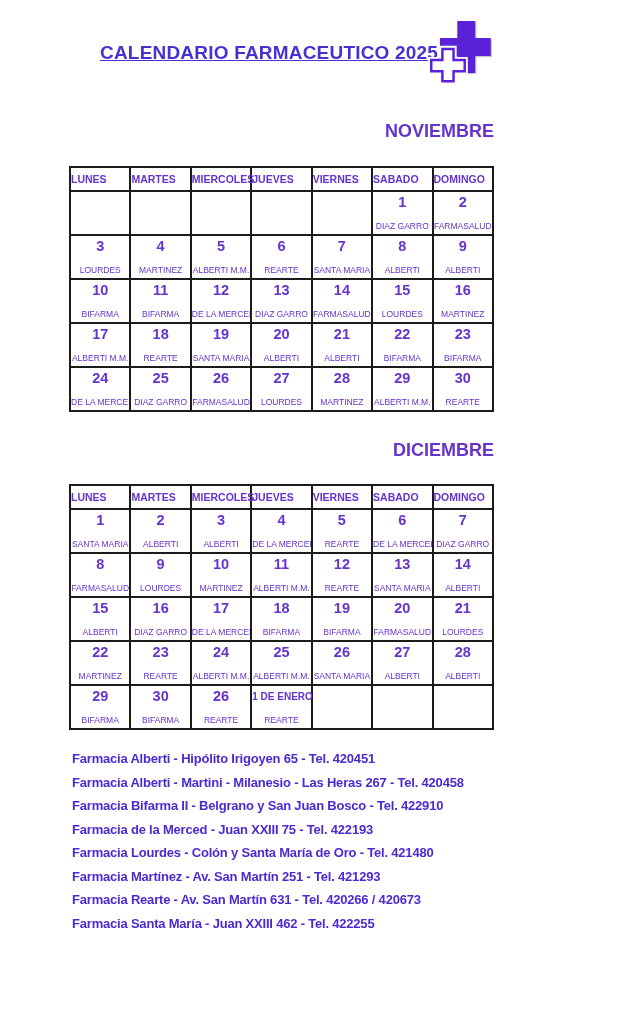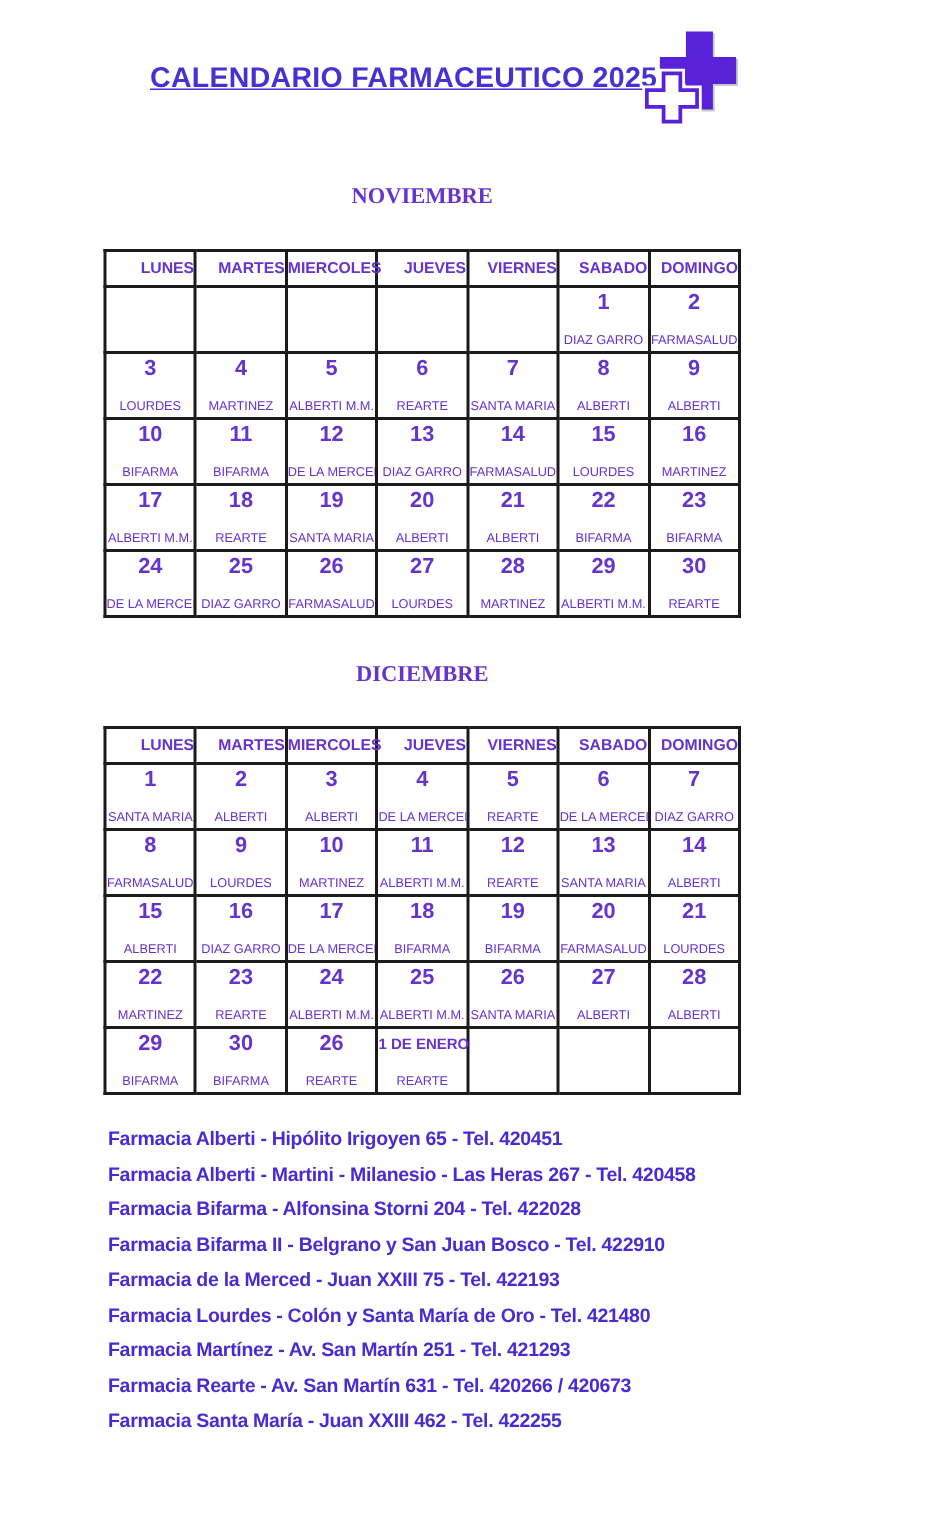--- a/index.html
+++ b/index.html
@@ -9,33 +9,33 @@
     overflow: hidden; position: relative;
   }
   .header { position: relative; padding-top: 42px; height: 22px; }
   .page-title {
     margin: 0 0 0 100px; font-size: 19px; font-weight: bold;
     color: var(--c-title); text-decoration: underline; letter-spacing: 0.2px;
     line-height: 22px; white-space: nowrap;
   }
   .logo { position: absolute; left: 430px; top: 20px; width: 62px; height: 64px; overflow: visible; }
   .month-title {
-    width: 425px; margin: 0 0 0 69px; text-align: center;
-    font-size: 15px; font-weight: bold; color: var(--c-cal); line-height: 15px; font-family: Liberation Serif, serif;
+    width: 425px; margin: 0 0 0 69px; text-align: right;
+    font-size: 18px; font-weight: bold; color: var(--c-cal); line-height: 15px;
   }
   .mt-nov { margin-top: 60px; }
   .mt-dec { margin-top: 31px; }
   table.calendar {
     border-collapse: collapse; table-layout: fixed;
     width: 425px; margin: 27px 0 0 69px;
   }
   table.calendar.dec { margin-top: 26px; }
   .calendar th {
     border: 2px solid var(--c-border); height: 22px; padding: 0;
-    font-size: 10.5px; font-weight: bold; color: var(--c-cal); text-align: right;
+    font-size: 10.5px; font-weight: bold; color: var(--c-cal); text-align: left;
   }
   .calendar td {
     border: 2px solid var(--c-border); height: 42px; padding: 0;
     position: relative; vertical-align: top;
   }
   .day-num {
     text-align: center; font-size: 14.5px; font-weight: bold;
     color: var(--c-cal); margin-top: 3px; line-height: 1.1;
   }
   .day-num.day-label { font-size: 10px; margin-top: 5px; white-space: nowrap; }
@@ -388,20 +388,19 @@
           <div class="day-num"></div>
           <div class="day-pharm"></div>
         </td>
       </tr>
     </tbody>
   </table>
 
 <ul class="pharmacy-list">
     <li>Farmacia Alberti - Hipólito Irigoyen 65 - Tel. 420451</li>
     <li>Farmacia Alberti - Martini - Milanesio - Las Heras 267 - Tel. 420458</li>
-    <li>Farmacia Bifarma - Alfonsina Storni 204 - Tel. 422028</li>
     <li>Farmacia Bifarma II - Belgrano y San Juan Bosco - Tel. 422910</li>
     <li>Farmacia de la Merced - Juan XXIII 75 - Tel. 422193</li>
     <li>Farmacia Lourdes - Colón y Santa María de Oro - Tel. 421480</li>
     <li>Farmacia Martínez - Av. San Martín 251 - Tel. 421293</li>
     <li>Farmacia Rearte - Av. San Martín 631 - Tel. 420266 / 420673</li>
     <li>Farmacia Santa María - Juan XXIII 462 - Tel. 422255</li>
   </ul>
 
 </body></html>

